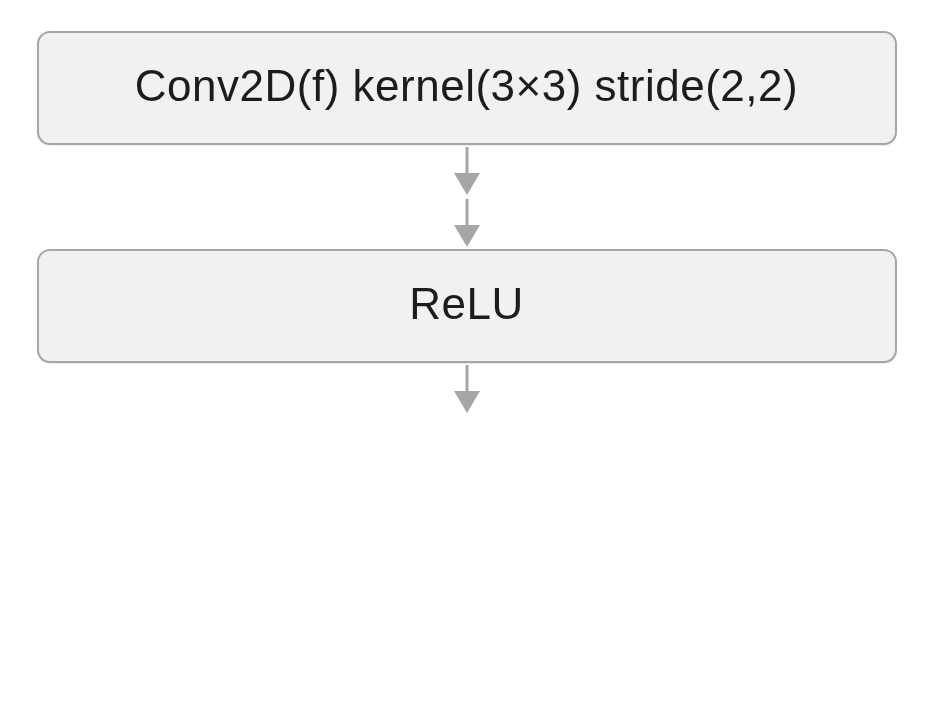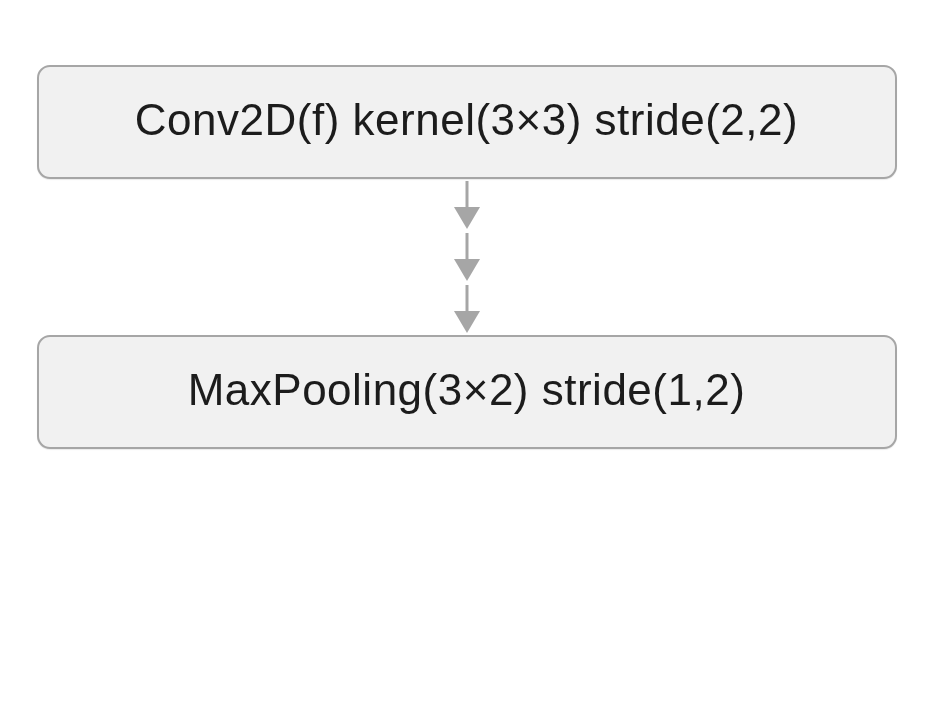--- a/index.html
+++ b/index.html
@@ -13,21 +13,21 @@
   html, body {
     width: 933px;
     height: 710px;
     background: var(--bg);
     font-family: "Liberation Sans", sans-serif;
     overflow: hidden;
   }
   .canvas {
     width: 933px;
     height: 710px;
-    padding-top: 65px;
+    padding-top: 31px;
     display: flex;
     flex-direction: column;
     align-items: center;
   }
   .node {
     width: 860px;
     height: 114px;
     background: var(--box_fill);
     border: 2px solid var(--box_border);
     border-radius: 13px;
@@ -69,23 +69,23 @@
     <line x1="20" y1="2" x2="20" y2="30"></line>
     <polygon points="7,28 33,28 20,50"></polygon>
   </svg>
 
 
   <svg class="arrow" viewBox="0 0 40 52" xmlns="http://www.w3.org/2000/svg">
     <line x1="20" y1="2" x2="20" y2="30"></line>
     <polygon points="7,28 33,28 20,50"></polygon>
   </svg>
 
+  <div class="node">
+    <span class="node-label">ReLU</span>
+  </div>
 
   <svg class="arrow" viewBox="0 0 40 52" xmlns="http://www.w3.org/2000/svg">
     <line x1="20" y1="2" x2="20" y2="30"></line>
     <polygon points="7,28 33,28 20,50"></polygon>
   </svg>
 
-  <div class="node">
-    <span class="node-label">MaxPooling(3×2) stride(1,2)</span>
-  </div>
 
 </div>
 
 </body></html>

